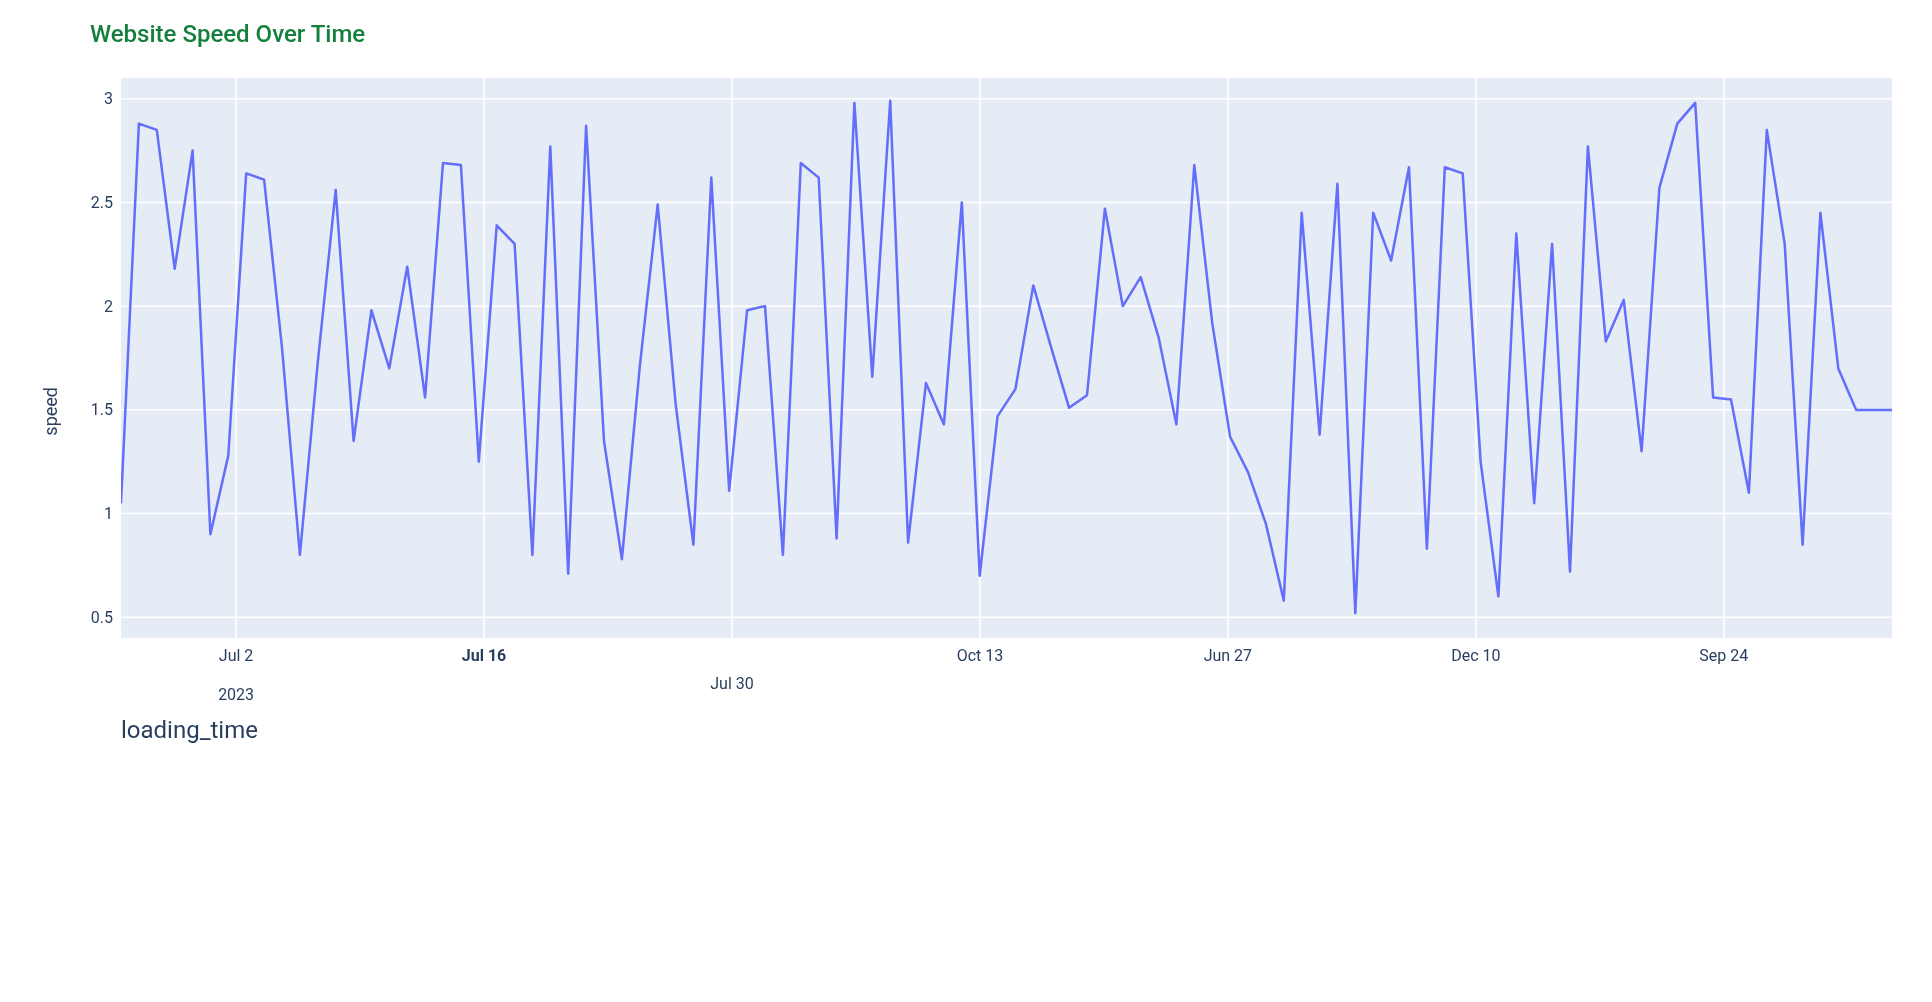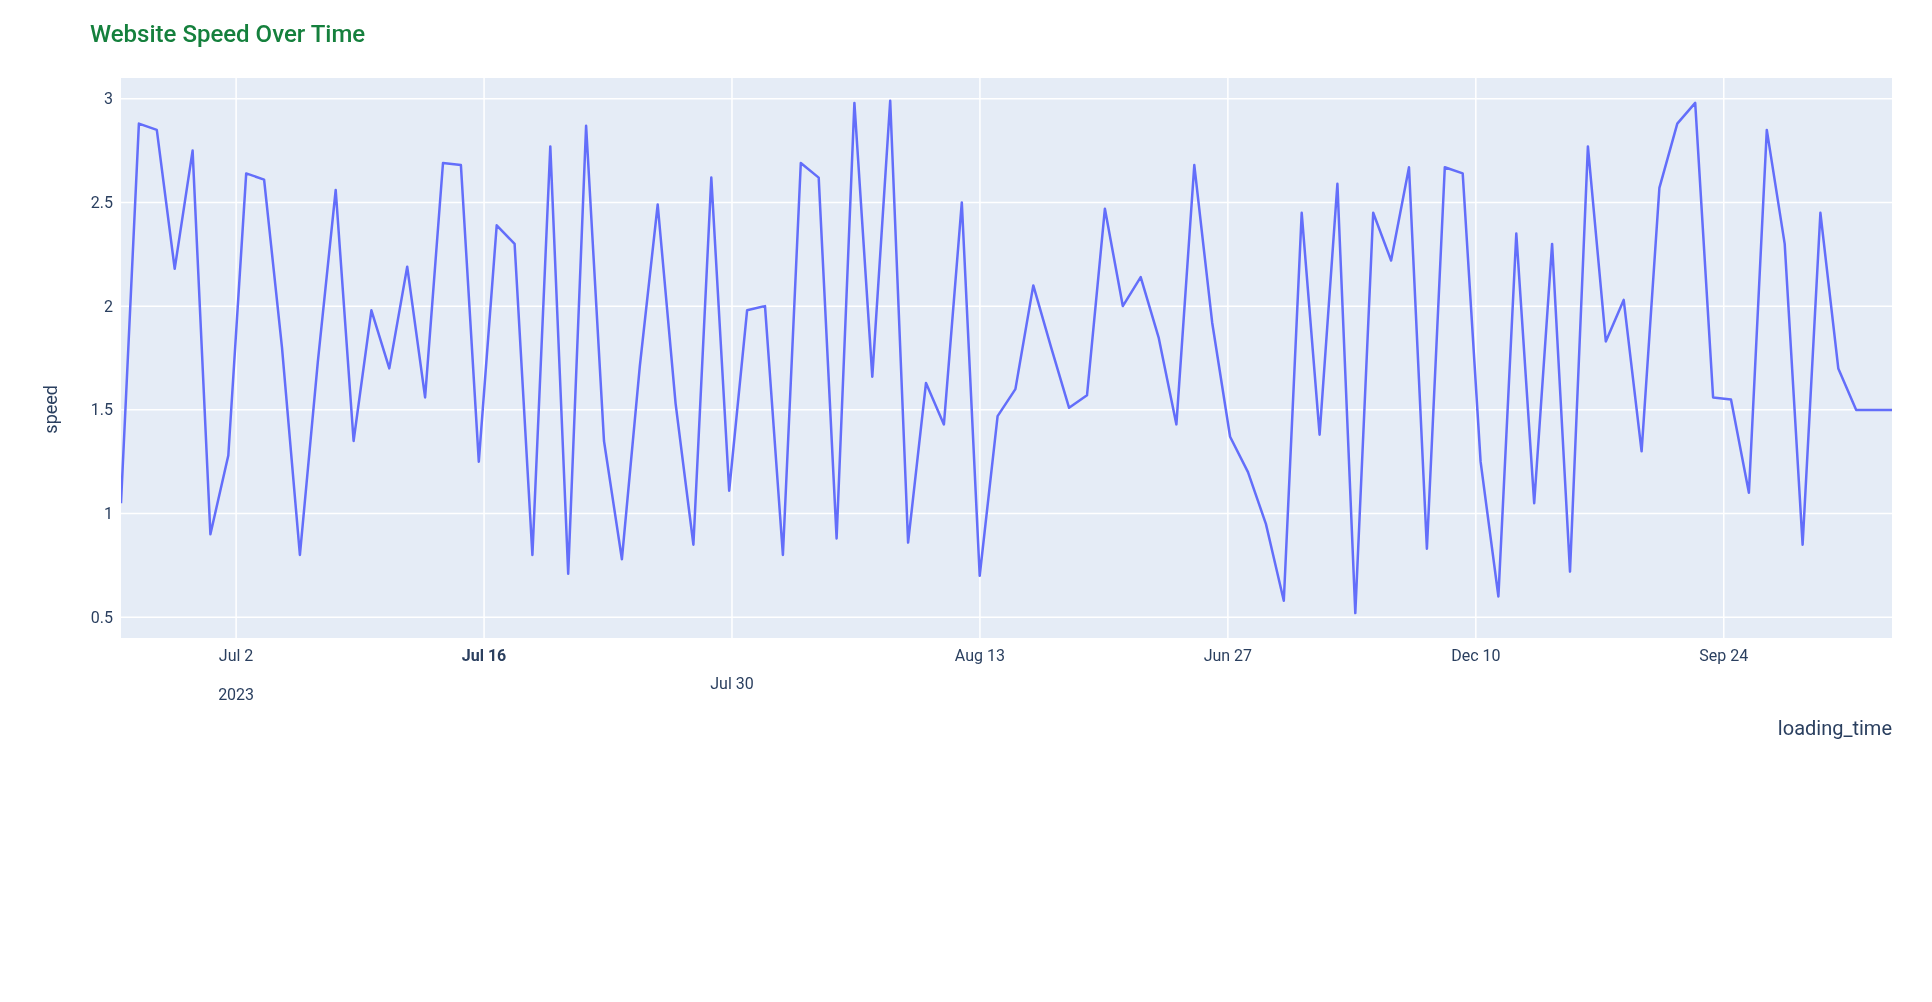--- a/index.html
+++ b/index.html
@@ -88,23 +88,23 @@
       transform: translateX(-50%);
       color: #2a3f5f;
       font-size: 16px;
       text-align: center;
       white-space: nowrap;
     }
     .x-tick-sub {
       margin-top: 20px;
     }
     .x-axis-label {
-      text-align: right;
+      text-align: left;
       color: #2a3f5f;
-      font-size: 20px;
+      font-size: 24px;
       margin-top: 20px;
       margin-left: 50px;
     }
   </style>
 </head>
 <body>
 
 <div class="chart-container">
   <h2 class="chart-title">Website Speed Over Time</h2>
 
@@ -148,21 +148,21 @@
             <div>Jul 2</div>
             <div class="x-tick-sub">2023</div>
           </div>
           <div class="x-tick" style="left: 20.5%; font-weight: bold;">
             <div>Jul 16</div>
           </div>
           <div class="x-tick" style="left: 34.5%; margin-top: 28px;">
             <div>Jul 30</div>
           </div>
           <div class="x-tick" style="left: 48.5%;">
-            <div>Aug 13</div>
+            <div>Oct 13</div>
           </div>
           <div class="x-tick" style="left: 62.5%;">
             <div>Jun 27</div>
           </div>
           <div class="x-tick" style="left: 76.5%;">
             <div>Dec 10</div>
           </div>
           <div class="x-tick" style="left: 90.5%;">
             <div>Sep 24</div>
           </div>

